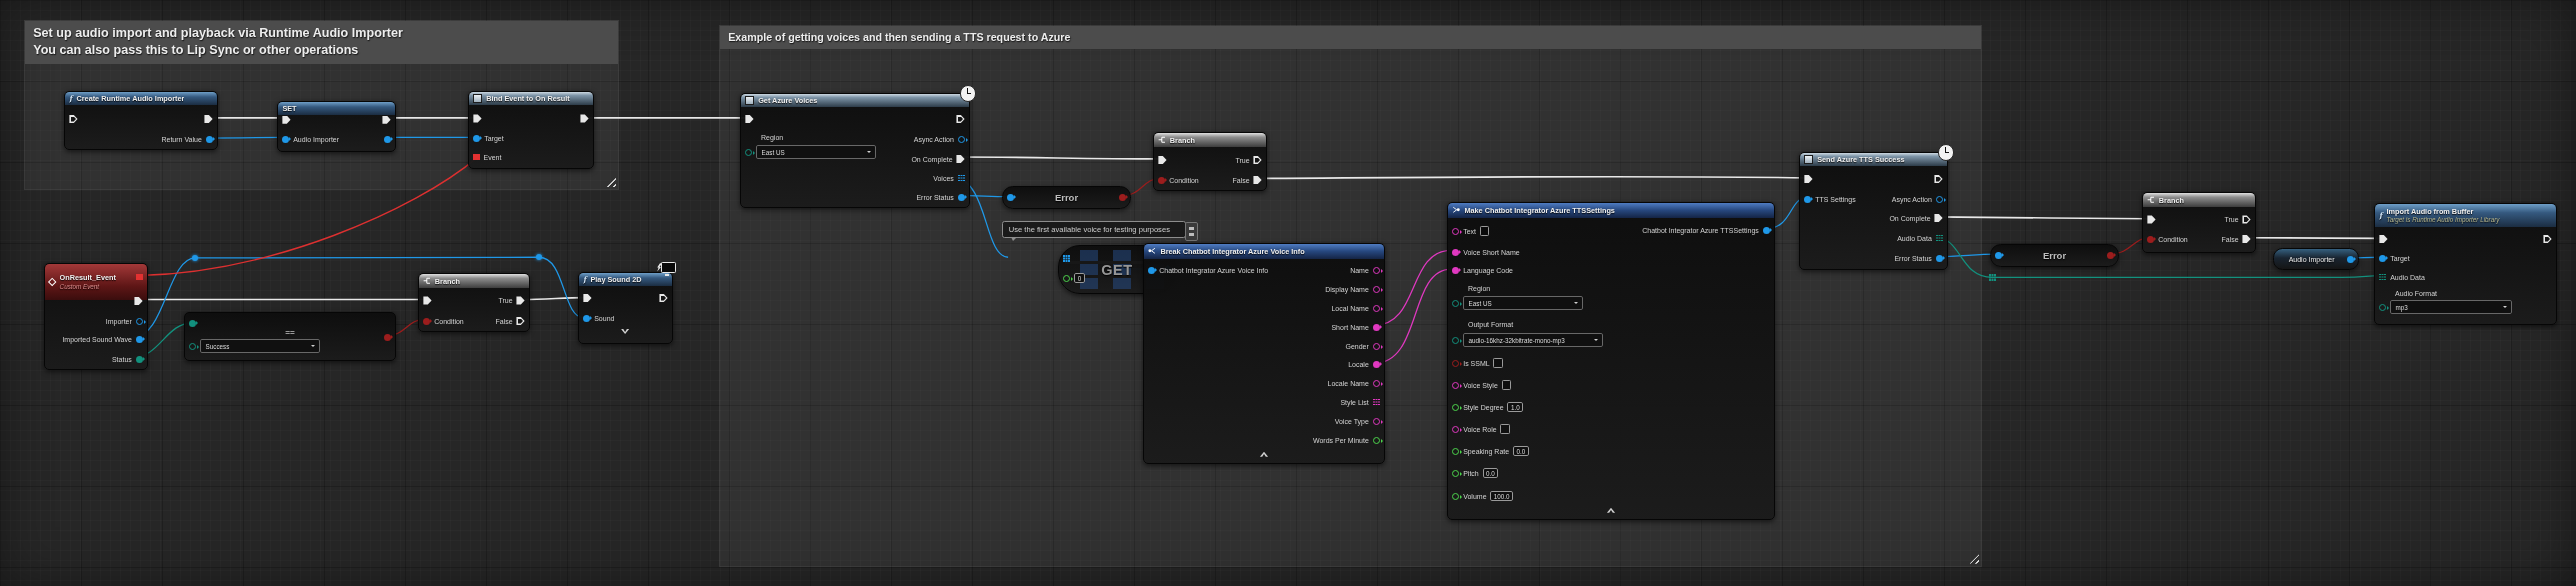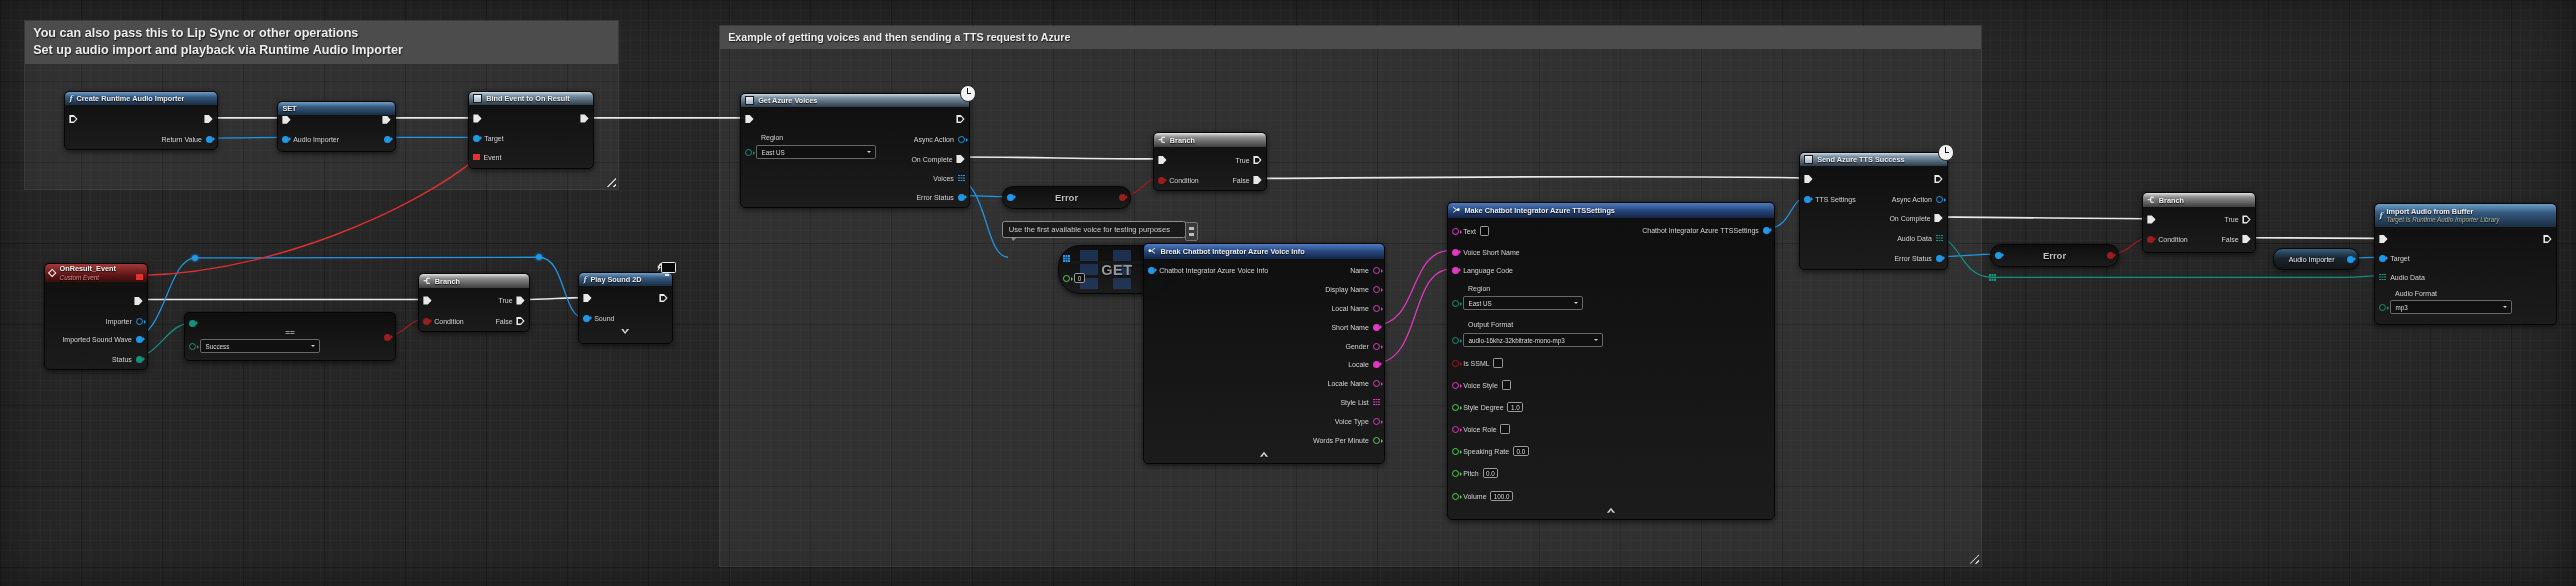--- a/index.html
+++ b/index.html
@@ -19,21 +19,21 @@
   .comment{position:absolute;z-index:0;background:rgba(255,255,255,.05);border:0.6px solid rgba(255,255,255,.055);}
   .chdr{background:#4c4c4c;color:#ededed;font-weight:bold;text-shadow:0.6px 1.3px 1.3px rgba(0,0,0,.8);padding:4.4px 8.2px;line-height:1.35;}
   .handle{position:absolute;right:1.9px;bottom:1.9px;width:9.5px;height:9.5px;
     background:repeating-linear-gradient(135deg,transparent 0 2.5px,#d8d8d8 2.5px 3.8px);
     clip-path:polygon(100% 0,100% 100%,0 100%);}
   
   .node{position:absolute;z-index:2;background:linear-gradient(180deg,rgba(13,13,13,.97),rgba(27,27,27,.97));
     border:0.6px solid #060606;border-radius:5px;box-shadow:0 1.9px 5.7px rgba(0,0,0,.55);}
   .hdr{position:absolute;left:0;right:0;top:0;border-radius:4.4px 4.4px 0 0;display:flex;align-items:center;gap:3.8px;
     padding:0 4.4px;font-weight:bold;color:#efefef;font-size:7.3px;text-shadow:0 0.6px 1.3px rgba(0,0,0,.95);white-space:nowrap;overflow:hidden;}
-  .h20{height:12.6px}.h22{height:14px}.h23{height:14.5px}.h36{height:23px}.h38{height:18px}
+  .h20{height:12.6px}.h22{height:14px}.h23{height:14.5px}.h36{height:23px}.h38{height:36px}
   .g-fn{background:linear-gradient(180deg,#6e9ec7 0%,#35597f 38%,#1b2d42 100%);}
   .g-async{background:linear-gradient(180deg,#ccd8e1 0%,#7e95a8 26%,#2d3c49 100%);}
   .g-event{background:linear-gradient(180deg,#a33838 0%,#5e1616 62%,#3a0d0d 100%);}
   .g-branch{background:linear-gradient(180deg,#e0e0e0 0%,#8d8d8d 30%,#3d3d3d 100%);}
   .g-struct{background:linear-gradient(180deg,#4f7cc2 0%,#27487f 48%,#142445 100%);}
   .hcol{display:flex;flex-direction:column;line-height:1.15;}
   .sub{font-weight:normal;font-style:italic;font-size:6.3px;}
   .sub-ev{color:#dd8d8d}.sub-lib{color:#b5b58d}
   .row{position:absolute;display:flex;align-items:center;gap:3.8px;height:14px;margin-top:-7px;font-size:7px;color:#d4d4d4;white-space:nowrap;}
   .row.l{left:4.4px}.row.r{right:4.4px}
@@ -93,22 +93,22 @@
   .wt{stroke:#12917e;stroke-width:2;fill:none}
   .wr{stroke:#9c1d1d;stroke-width:2;fill:none}
   .wre{stroke:#dd3030;stroke-width:2.2;fill:none}
   .ttl{overflow:hidden;text-overflow:ellipsis;}
 </style>
 </head>
 <body>
 
 <div class="comment" style="left:24px;top:20px;width:593px;height:168px;">
   <div class="chdr" style="font-size:12.6px;">
+    <div>Set up audio import and playback via Runtime Audio Importer</div>
     <div>You can also pass this to Lip Sync or other operations</div>
-    <div>Set up audio import and playback via Runtime Audio Importer</div>
   </div>
   <div class="handle"></div>
 </div>
 
 <div class="comment" style="left:719px;top:24.6px;width:1261px;height:540px;">
   <div class="chdr" style="font-size:10.7px;">
     <div>Example of getting voices and then sending a TTS request to Azure</div>
   </div>
   <div class="handle"></div>
 </div>

